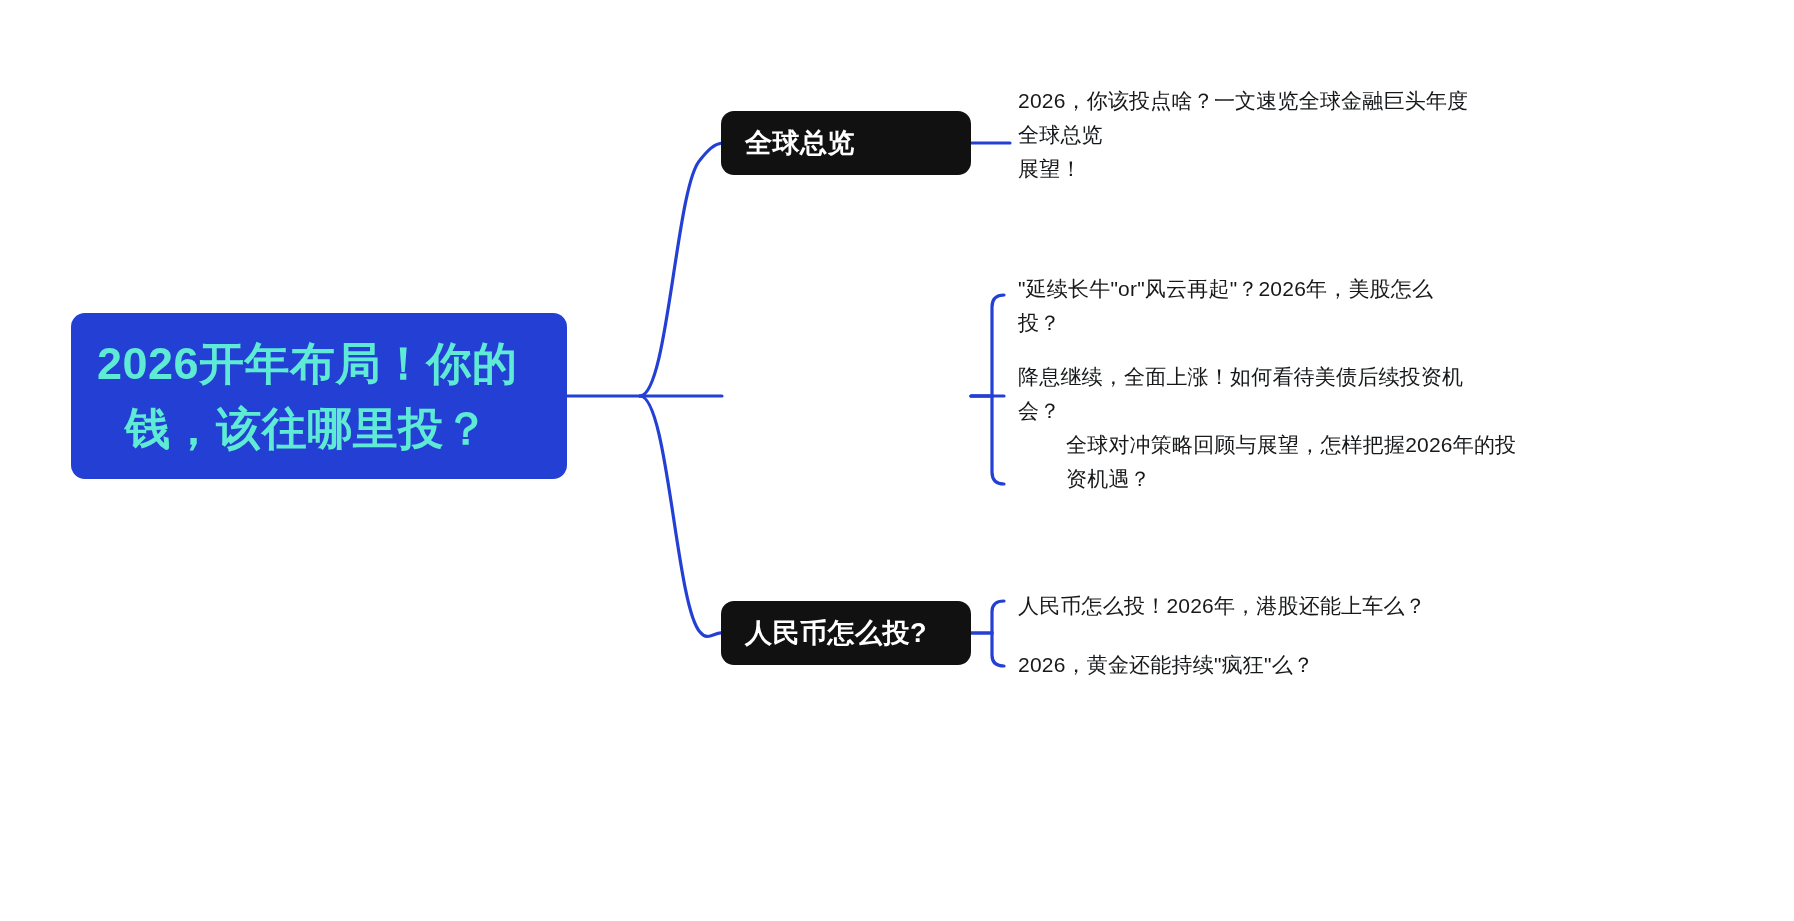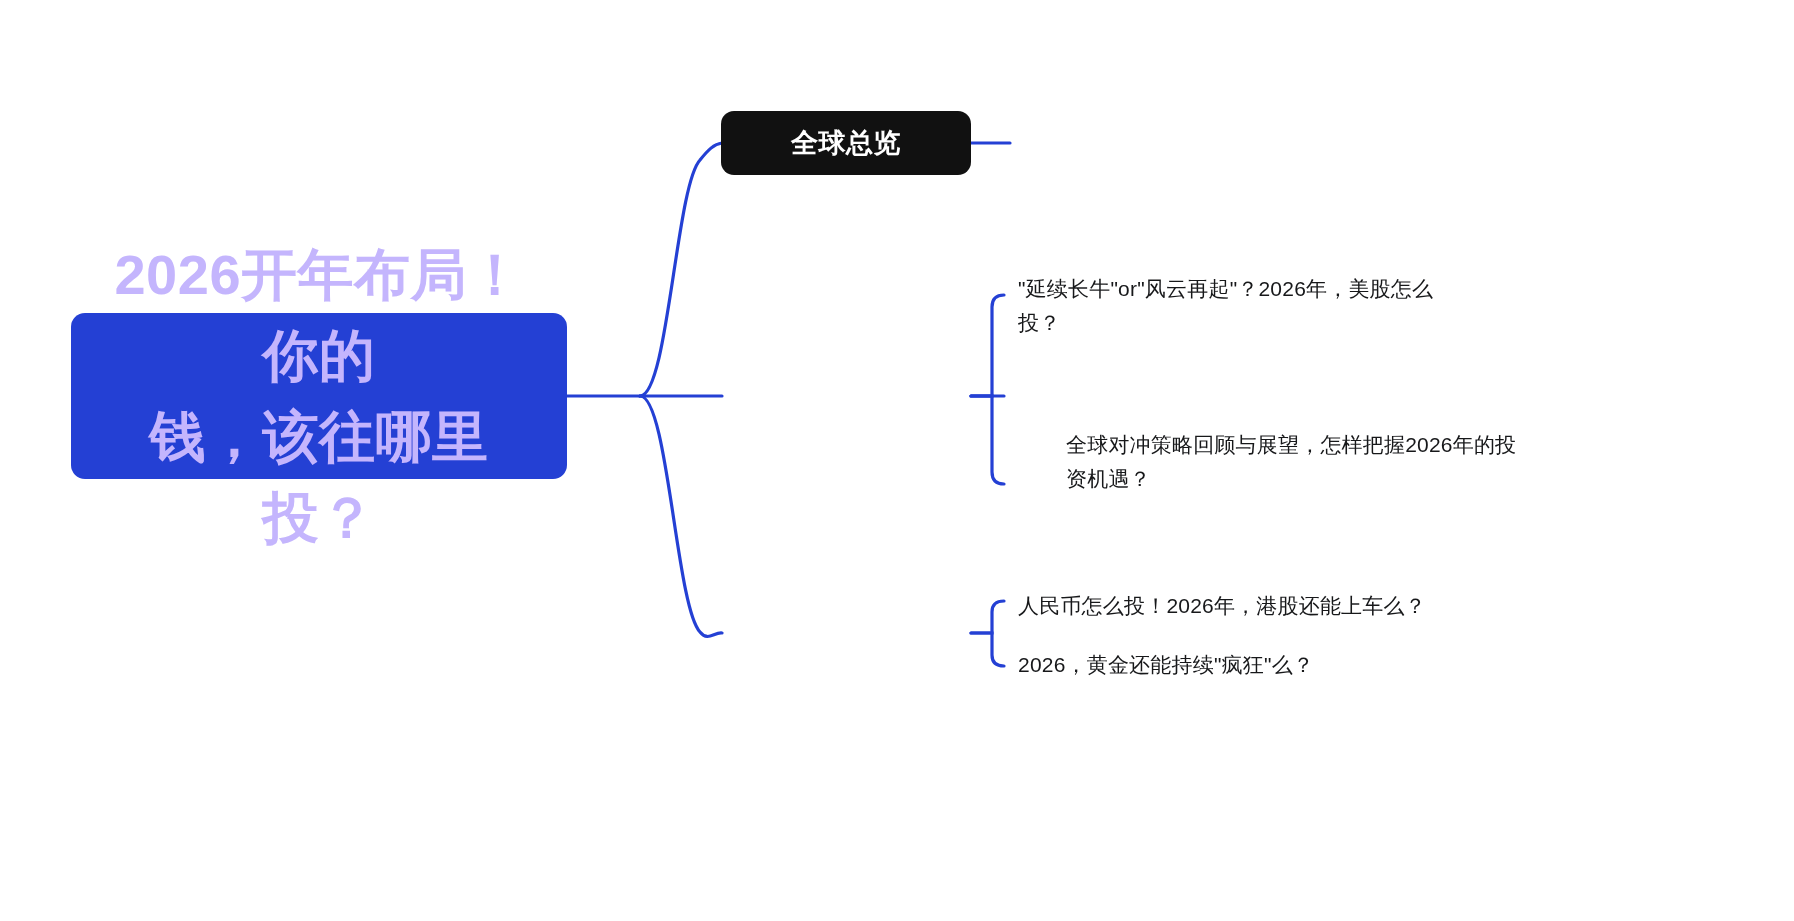--- a/index.html
+++ b/index.html
@@ -32,36 +32,36 @@
     height: 921px;
     z-index: 1;
   }
 
   .node {
     position: absolute;
     z-index: 2;
     box-sizing: border-box;
     display: flex;
     align-items: center;
-    justify-content: center;
+    justify-content: flex-start;
   }
 
   
   #root-node {
     left: 71px;
     top: 313px;
     width: 496px;
     height: 166px;
     background: #2440d4;
     border-radius: 14px;
     padding: 10px 26px;
   }
   #root-node .root-label {
-    color: #c4b5fd;
-    font-size: 56px;
+    color: #5eead4;
+    font-size: 45px;
     font-weight: bold;
     line-height: 1.45;
     text-align: center;
     letter-spacing: 0.5px;
     white-space: pre-line;
   }
 
   
   .branch-node {
     background: #111111;
@@ -131,22 +131,29 @@
   </svg>
 
   <div class="node" id="root-node">
     <div class="root-label">2026开年布局！你的
 钱，该往哪里投？</div>
   </div>
 
   <div class="node branch-node" id="branch-node-0">
     <div class="branch-label">全球总览</div>
   </div>
+  <div class="leaf" id="leaf-0-0">2026，你该投点啥？一文速览全球金融巨头年度全球总览
+展望！</div>
 
   <div class="leaf" id="leaf-1-0">"延续长牛"or"风云再起"？2026年，美股怎么
 投？</div>
+  <div class="leaf" id="leaf-1-1">降息继续，全面上涨！如何看待美债后续投资机
+会？</div>
   <div class="leaf" id="leaf-1-2">全球对冲策略回顾与展望，怎样把握2026年的投
 资机遇？</div>
 
+  <div class="node branch-node" id="branch-node-2">
+    <div class="branch-label">人民币怎么投?</div>
+  </div>
   <div class="leaf" id="leaf-2-0">人民币怎么投！2026年，港股还能上车么？</div>
   <div class="leaf" id="leaf-2-1">2026，黄金还能持续"疯狂"么？</div>
 
 </div>
 
 </body></html>

